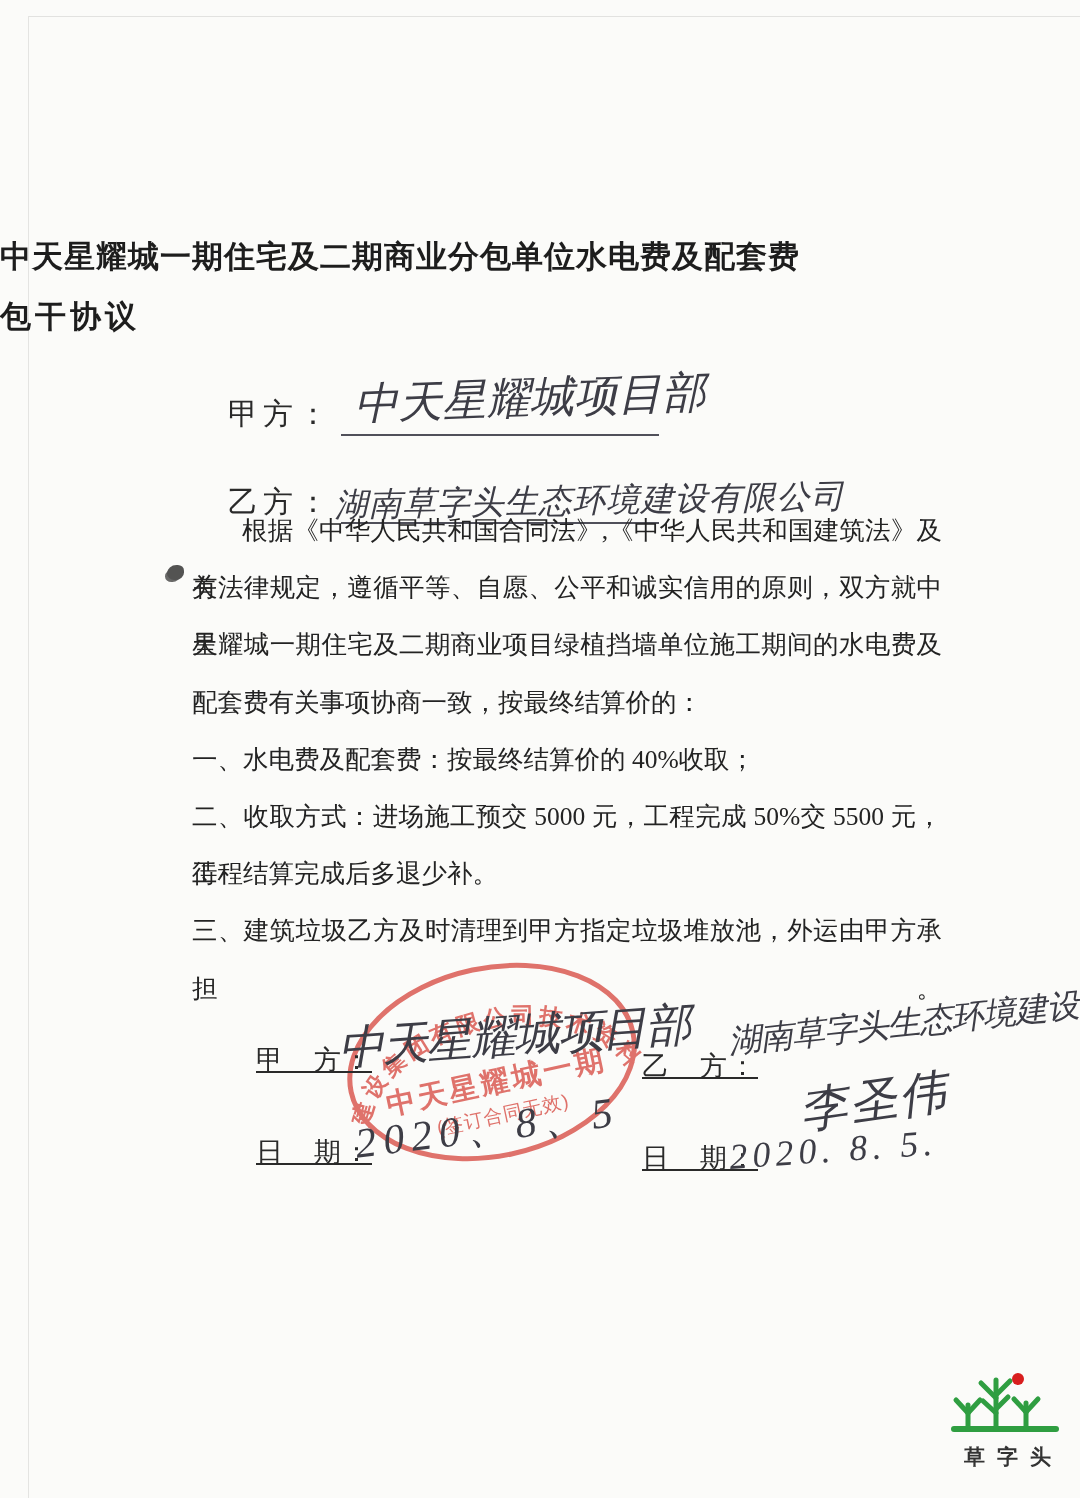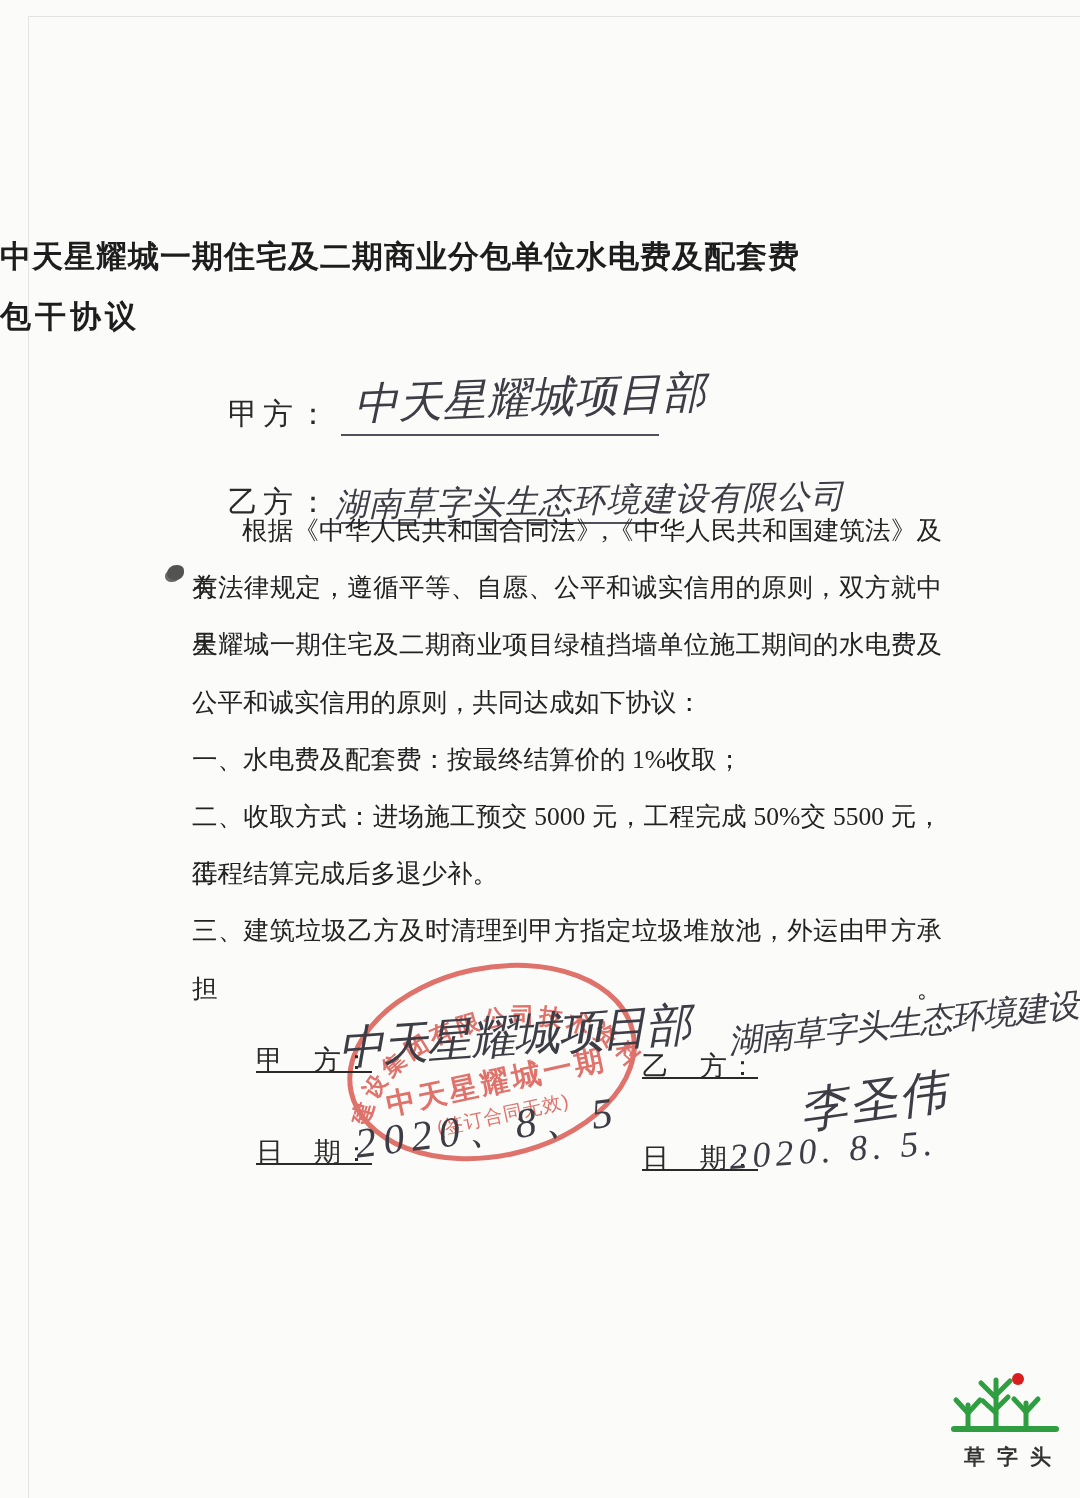--- a/index.html
+++ b/index.html
@@ -87,22 +87,22 @@
   </div>
 
   <div class="party-row row-b">
     <span class="plabel">乙方：</span><span class="uline"><span class="hand hand-b">湖南草字头生态环境建设有限公司</span></span>
   </div>
 
   <div class="body-text">
     <div class="bline fill indent">根据《中华人民共和国合同法》,《中华人民共和国建筑法》及有</div>
     <div class="bline fill">关法律规定，遵循平等、自愿、公平和诚实信用的原则，双方就中天</div>
     <div class="bline fill">星耀城一期住宅及二期商业项目绿植挡墙单位施工期间的水电费及</div>
-    <div class="bline">公平和诚实信用的原则，共同达成如下协议：</div>
-    <div class="bline">一、水电费及配套费：按最终结算价的 1%收取；</div>
+    <div class="bline">配套费有关事项协商一致，按最终结算价的：</div>
+    <div class="bline">一、水电费及配套费：按最终结算价的 40%收取；</div>
     <div class="bline fill">二、收取方式：进场施工预交 5000 元，工程完成 50%交 5500 元，待</div>
     <div class="bline">工程结算完成后多退少补。</div>
     <div class="bline fill">三、建筑垃圾乙方及时清理到甲方指定垃圾堆放池，外运由甲方承担。</div>
   </div>
 
   <div class="speck"></div>
 
   <div class="seal">
     <svg width="300" height="200" viewBox="0 0 300 200">
       <defs>

